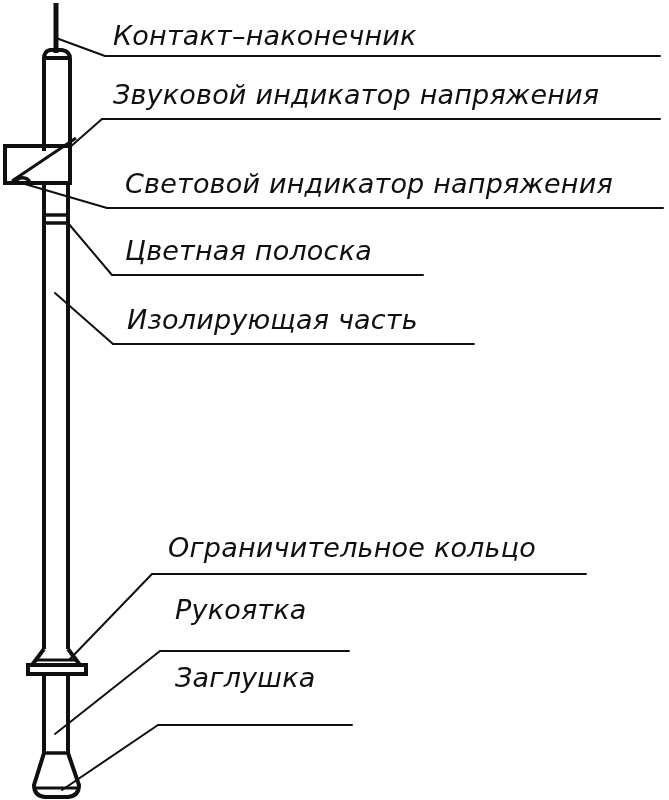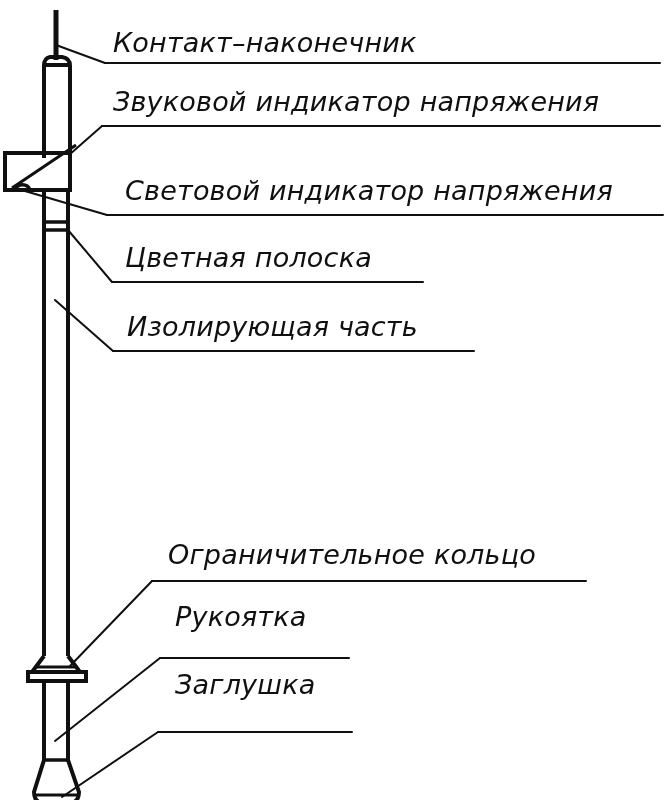--- a/index.html
+++ b/index.html
@@ -10,21 +10,21 @@
   body {
     width: 669px;
     height: 800px;
     position: relative;
     overflow: hidden;
     font-family: "Liberation Sans", sans-serif;
   }
   #stage {
     position: absolute;
     left: 0;
-    top: 8px;
+    top: 1px;
     width: 669px;
     height: 748px;
   }
   svg.diagram {
     display: block;
     width: 669px;
     height: 800px;
   }
   .label-text {
     font-family: "DejaVu Sans", sans-serif;

